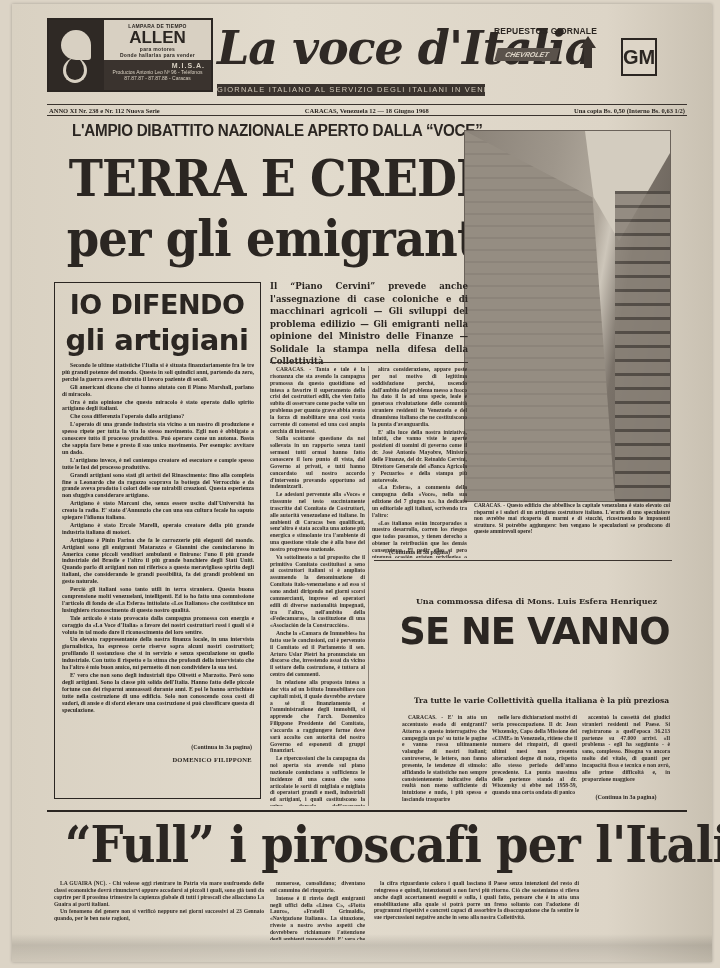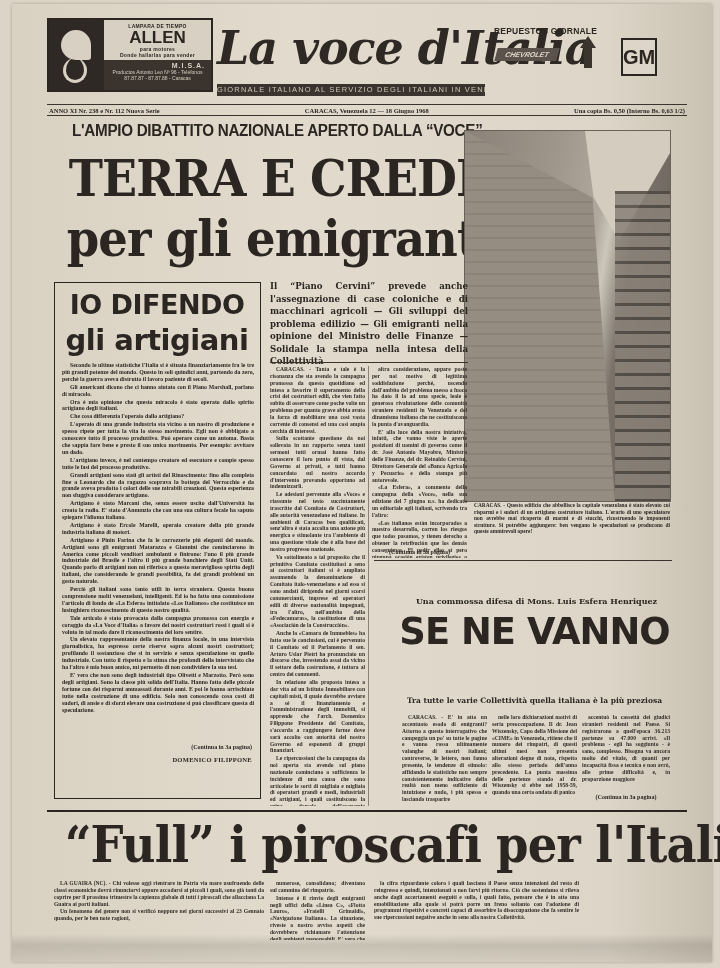--- a/index.html
+++ b/index.html
@@ -164,21 +164,21 @@
   .sub-head1 {
     left: 380px; top: 604px; width: 285px; height: 46px;
     font-family: "DejaVu Sans", sans-serif; font-weight: bold; font-size: 38px; line-height: 46px;
     white-space: nowrap; text-align: center; letter-spacing: -1px; transform: scaleX(0.97);
   }
   .sub-head2 {
     left: 380px; top: 650px; width: 285px; height: 40px;
     font-family: "DejaVu Sans", sans-serif; font-weight: bold; font-style: italic; font-size: 30px;
     line-height: 40px; white-space: nowrap; text-align: center; letter-spacing: 0px;
   }
-  .sub-deck { left: 395px; top: 692px; width: 262px; font-family: "DejaVu Serif", serif; font-size: 7.5px; font-weight: bold; text-align: left; }
+  .sub-deck { left: 395px; top: 692px; width: 262px; font-family: "DejaVu Serif", serif; font-size: 7.5px; font-weight: bold; text-align: right; }
   .col-c { left: 390px; top: 710px; width: 85px; height: 90px; }
   .col-d { left: 480px; top: 710px; width: 85px; height: 90px; }
   .col-e { left: 570px; top: 710px; width: 88px; height: 78px; }
   .sub-cont { left: 570px; top: 790px; width: 88px; font-size: 6px; font-weight: bold; text-align: center; }
 
   .bottom-rule { left: 35px; top: 806px; width: 640px; border-top: 2px solid #2b2622; }
 
   .headline3 {
     left: 30px; top: 810px; width: 650px; height: 62px;
     font-family: "DejaVu Serif", serif; font-weight: bold; font-size: 50px; line-height: 62px;
@@ -258,21 +258,21 @@
     <p>Artigiano è stato Ercole Marelli, operaio creatore della più grande industria italiana di motori.</p>
     <p>Artigiano è Pinin Farina che fa le carrozzerie più eleganti del mondo. Artigiani sono gli emigranti Matarazzo e Giannini che cominciarono in America come piccoli venditori ambulanti e finirono: l'uno il più grande industriale del Brasile e l'altro il più grande banchiere degli Stati Uniti. Quando parlo di artigiani non mi riferisco a questo meraviglioso spirito degli italiani, che considerando le grandi possibilità, fa dei grandi problemi un gesto naturale.</p>
     <p>Perciò gli italiani sono tanto utili in terra straniera. Questa buona comprensione molti venezuelani, intelligenti. Ed io ho fatto una commissione l'articolo di fondo de «La Esfera» intitolato «Los Italianos» che costituisce un lusinghiero riconoscimento di questo nostro qualità.</p>
     <p>Tale articolo è stato provocato dalla campagna promossa con energia e coraggio da «La Voce d'Italia» a favore dei nostri costruttori rossi i quali si è voluto in tal modo dare il riconoscimento del loro sentire.</p>
     <p>Un elevato rappresentante della nostra finanza locale, in una intervista giornalistica, ha espresso certe riserve sopra alcuni nostri costruttori; profilando il sostanzioso che si in servizio e senza speculazione su quello industriale. Con tutto il rispetto e la stima che profondi della intervistato che ha l'altro è mio buon amico, mi permetto di non condividere la sua tesi.</p>
     <p>E' vero che non sono degli industriali tipo Olivetti e Marzotto. Però sono degli artigiani. Sono la classe più solida dell'Italia. Hanno fatto delle piccole fortune con dei risparmi ammassati durante anni. E poi le hanno arrischiate tutte nella costruzione di uno edificio. Solo non conoscendo cosa costi di sudori, di ansie e di sforzi elevare una costruzione si può classificare questa di speculazione.</p>
   </div>
   <div class="abs box-cont">(Continua in 3a pagina)</div>
   <div class="abs box-sig">DOMENICO FILIPPONE</div>
 
-  <div class="abs mid-deck">Il “Piano Cervini” prevede anche l'assegnazione di case coloniche e di macchinari agricoli — Gli sviluppi del problema edilizio — Gli emigranti nella opinione del Ministro delle Finanze — Solidale la stampa nella intesa della Collettività</div>
+  <div class="abs mid-deck">Il “Piano Cervini” prevede anche l'assegnazione di case coloniche e di macchinari agricoli — Gli sviluppi del problema edilizio — Gli emigranti nella opinione del Ministro delle Finanze — Solidale la stampa nella difesa della Collettività</div>
   <div class="abs mid-deck-rule"></div>
   <div class="col col-a">
     <p>CARACAS. - Tanta e tale è la risonanza che sta avendo la campagna promossa da questo quotidiano ed intesa a favorire il superamento della crisi dei costruttori edili, che vien fatto subito di osservare come poche volte un problema per quanto grave abbia avuto la forza di mobilitare una così vasta corrente di consensi ed una così ampia cerchia di interessi.</p>
     <p>Sulla scottante questione da noi sollevata in un rapporto senza tanti sermoni tutti ormai hanno fatto conoscere il loro punto di vista, dal Governo ai privati, e tutti hanno concordato sul nostro accordo d'intervento provando opportuno ad indennizzarli.</p>
     <p>Le adesioni pervenute alla «Voce» e riassunte nel testo succintamente trascritte dal Comitato de Costruttori, alle autorità venezuelane ed italiane. In ambienti di Caracas ben qualificati, senz'altro è stata accolta una azione più energica e stimolante tra l'ambiente di una questione vitale che è alla base del nostro progresso nazionale.</p>
     <p>Va sottolineato a tal proposito che il primitivo Comitato costituitosi a seno ai costruttori italiani si è ampliato assumendo la denominazione di Comitato italo-venezuelano e ad esso si sono andati dirigendo nel giorni scorsi commercianti, imprese ed operatori edili di diverse nazionalità impegnati, tra l'altro, nell'ambito della «Fedecamaras», la costituzione di una «Asociación de la Construcción».</p>
     <p>Anche la «Camara de Inmuebles» ha fatto sue le conclusioni, cui è pervenuto il Comitato ed il Parlamento il sen. Arturo Uslar Pietri ha pronunciato un discorso che, investendo assai da vicino il settore della costruzione, è tuttora al centro dei commenti.</p>
     <p>In relazione alla proposta intesa a dar vita ad un Istituto Immobiliare con capitali misti, il quale dovrebbe avviare a sé il finanziamento e l'amministrazione degli immobili, si apprende che l'arch. Domenico Filippone Presidente del Comitato, s'accorda a raggiungere forme dove sarà accolto con autorità del nostro Governo ed esponenti di gruppi finanziari.</p>
     <p>Le ripercussioni che la campagna da noi aperta sta avendo sul piano nazionale cominciano a sufficienza le incidenze di una causa che sono articolate le sorti di migliaia e migliaia di operatori grandi e medi, industriali ed artigiani, i quali costituiscono la spina dorsale dell'economia venezuelana. Essa a parte ogni</p>
   </div>

